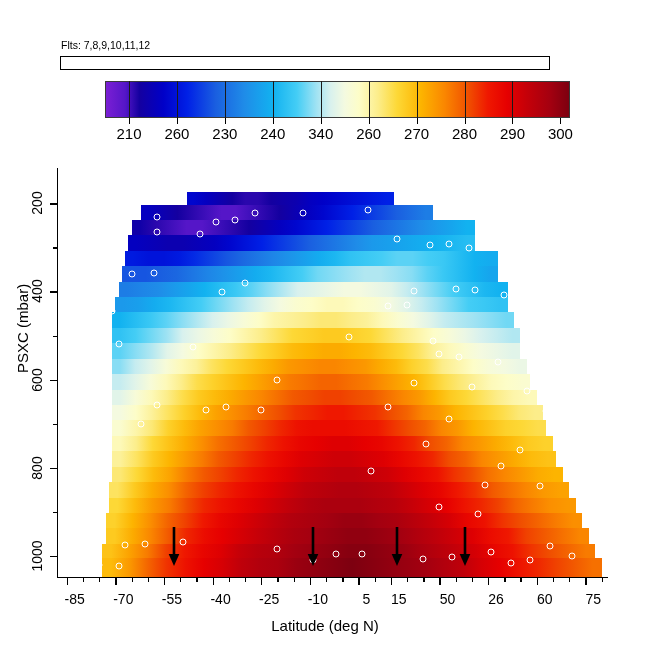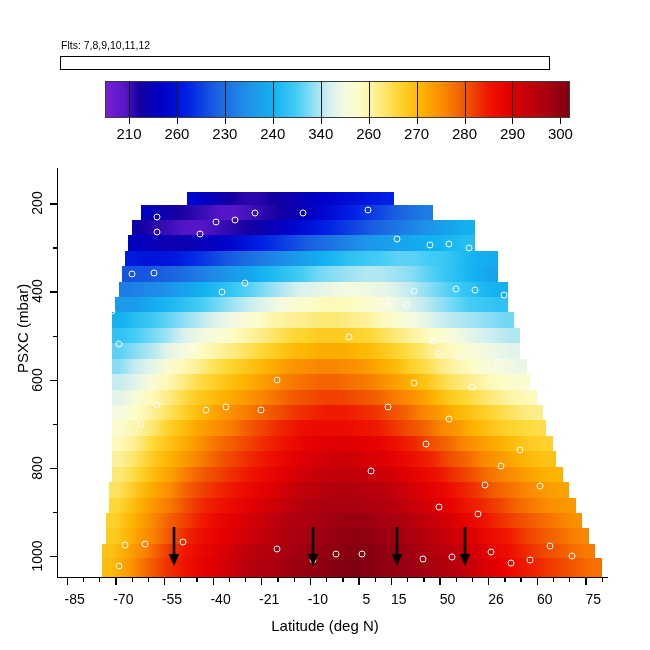--- a/index.html
+++ b/index.html
@@ -271,21 +271,21 @@
       <div class="ylab" style="left: 37px; top: 291.441px;">400</div>
       <div class="ylab" style="left: 37px; top: 379.613px;">600</div>
       <div class="ylab" style="left: 37px; top: 467.785px;">800</div>
       <div class="ylab" style="left: 37px; top: 555.957px;">1000</div>
     </div>
   <div id="x-labels" style="position:absolute;left:8px;top:583px;width:650px;height:20px;margin-top:8px;">
       <div class="xlab" style="left: 66.7235px;">-85</div>
       <div class="xlab" style="left: 115.341px;">-70</div>
       <div class="xlab" style="left: 163.959px;">-55</div>
       <div class="xlab" style="left: 212.576px;">-40</div>
-      <div class="xlab" style="left: 261.194px;">-21</div>
+      <div class="xlab" style="left: 261.194px;">-25</div>
       <div class="xlab" style="left: 309.812px;">-10</div>
       <div class="xlab" style="left: 358.429px;">5</div>
       <div class="xlab" style="left: 390.841px;">15</div>
       <div class="xlab" style="left: 439.459px;">50</div>
       <div class="xlab" style="left: 488.076px;">26</div>
       <div class="xlab" style="left: 536.694px;">60</div>
       <div class="xlab" style="left: 585.312px;">75</div>
     </div>
 
   <div id="y-axis-title">PSXC (mbar)</div>

